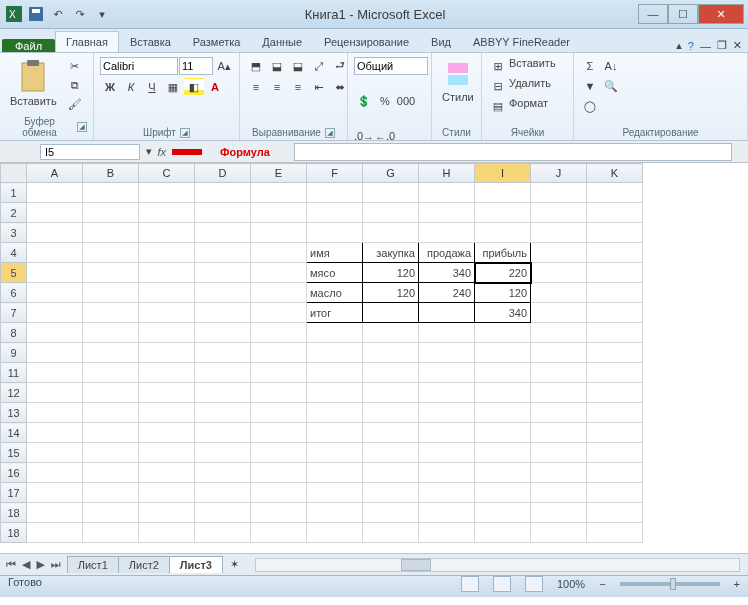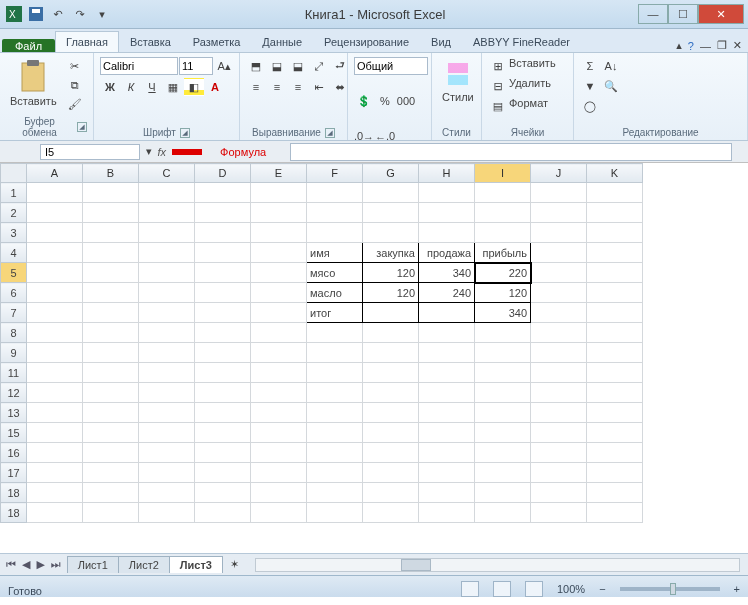--- a/index.html
+++ b/index.html
@@ -31,21 +31,21 @@
 .smbtn { width:20px; height:18px; display:flex; align-items:center; justify-content:center; cursor:pointer; font-size:11px; border:1px solid transparent;}
 .col { display:flex; flex-direction:column; gap:1px;}
 .row { display:flex; gap:1px;}
 .combo { border:1px solid #abc; background:#fff; font-size:11px; padding:1px 2px; height:18px;}
 
 
 .fbar { height:22px; display:flex; align-items:center; border-bottom:1px solid #c0c0c0; background:#e9eef3;}
 .namebox { width:100px; border:1px solid #abc; background:#fff; margin:0 6px 0 40px; padding:1px 4px; font-size:11px;}
 .fx { margin:0 6px; font-style:italic; color:#555; cursor:pointer;}
 .formula-input { flex:1; border:none; background:#fff; padding:1px 4px; font-size:11px; border:1px solid #abc; height:18px; margin-right:4px;}
-.fann { color:#d00; font-weight:normal; margin-left:12px; margin-right:24px;}
+.fann { color:#d00; font-weight:bold; margin-left:12px; margin-right:24px;}
 .fannbar { width:30px; height:6px; background:#d00; margin-right:6px;}
 
 
 .gridwrap { position:relative; height:390px; overflow:hidden; background:#fff;}
 table.grid { border-collapse:collapse; table-layout:fixed;}
 .colhdr th { background:linear-gradient(#f5f8fb,#e2e9f0); border:1px solid #c0cad3; font-weight:normal; font-size:11px; color:#333; height:19px; width:56px;}
 .colhdr th.corner { width:26px; background:#e9eef3;}
 .rowhdr { background:linear-gradient(#f5f8fb,#e2e9f0); border:1px solid #c0cad3; text-align:center; font-size:11px; width:26px;}
 .rowhdr.sel { background:#f7d67a;}
 .colhdr th.sel { background:#f7d67a;}
@@ -58,21 +58,21 @@
 
 .sheettabs { height:22px; background:#e5ecf3; display:flex; align-items:center; border-top:1px solid #b6c8d8; font-size:11px;}
 .navarrows { display:flex; gap:2px; padding:0 4px;}
 .navarrows span{cursor:pointer; padding:0 2px; color:#556;}
 .sheet { padding:2px 10px; border:1px solid #9fb2c2; border-bottom:none; background:#dbe5ee; margin-right:-1px; cursor:pointer;}
 .sheet.active { background:#fff; font-weight:bold;}
 .hscroll { flex:1; margin:0 8px; height:14px; background:#f1f4f7; border:1px solid #c0cad3; position:relative;}
 .hscroll .thumb{position:absolute; left:30%; width:30px; height:100%; background:#cfd9e2; border:1px solid #a9b8c5;}
 
 
-.status { height:22px; background:linear-gradient(#dfeaf4,#cadced); display:flex; align-items:flex-end; padding:0 8px; border-top:1px solid #9fb8cc; font-size:11px; color:#3b4a5a;}
+.status { height:22px; background:linear-gradient(#dfeaf4,#cadced); display:flex; align-items:flex-start; padding:0 8px; border-top:1px solid #9fb8cc; font-size:11px; color:#3b4a5a;}
 .status .right { margin-left:auto; display:flex; align-items:center; gap:14px;}
 .viewbtn { width:18px; height:16px; border:1px solid #9eb4c8; background:#eef4fa; cursor:pointer;}
 .zoomslider { width:100px; height:4px; background:#9eb4c8; position:relative;}
 .zoomslider .t{position:absolute; left:50%; top:-4px; width:6px; height:12px; background:#cfd9e2; border:1px solid #8aa;}
 svg{display:block;}
 </style>
 </head>
 <body>
 
 <div class="titlebar">
@@ -456,20 +456,34 @@
           <td class="cell   "></td>
           <td class="cell   "></td>
           <td class="cell  l "></td>
           <td class="cell   "></td>
           <td class="cell   "></td>
           <td class="cell   "></td>
           <td class="cell   "></td>
           <td class="cell   "></td>
         </tr>
         <tr class="">
+          <td class="rowhdr ">14</td>
+          <td class="cell   "></td>
+          <td class="cell   "></td>
+          <td class="cell   "></td>
+          <td class="cell   "></td>
+          <td class="cell   "></td>
+          <td class="cell  l "></td>
+          <td class="cell   "></td>
+          <td class="cell   "></td>
+          <td class="cell   "></td>
+          <td class="cell   "></td>
+          <td class="cell   "></td>
+        </tr>
+        <tr class="">
           <td class="rowhdr ">15</td>
           <td class="cell   "></td>
           <td class="cell   "></td>
           <td class="cell   "></td>
           <td class="cell   "></td>
           <td class="cell   "></td>
           <td class="cell  l "></td>
           <td class="cell   "></td>
           <td class="cell   "></td>
           <td class="cell   "></td>

